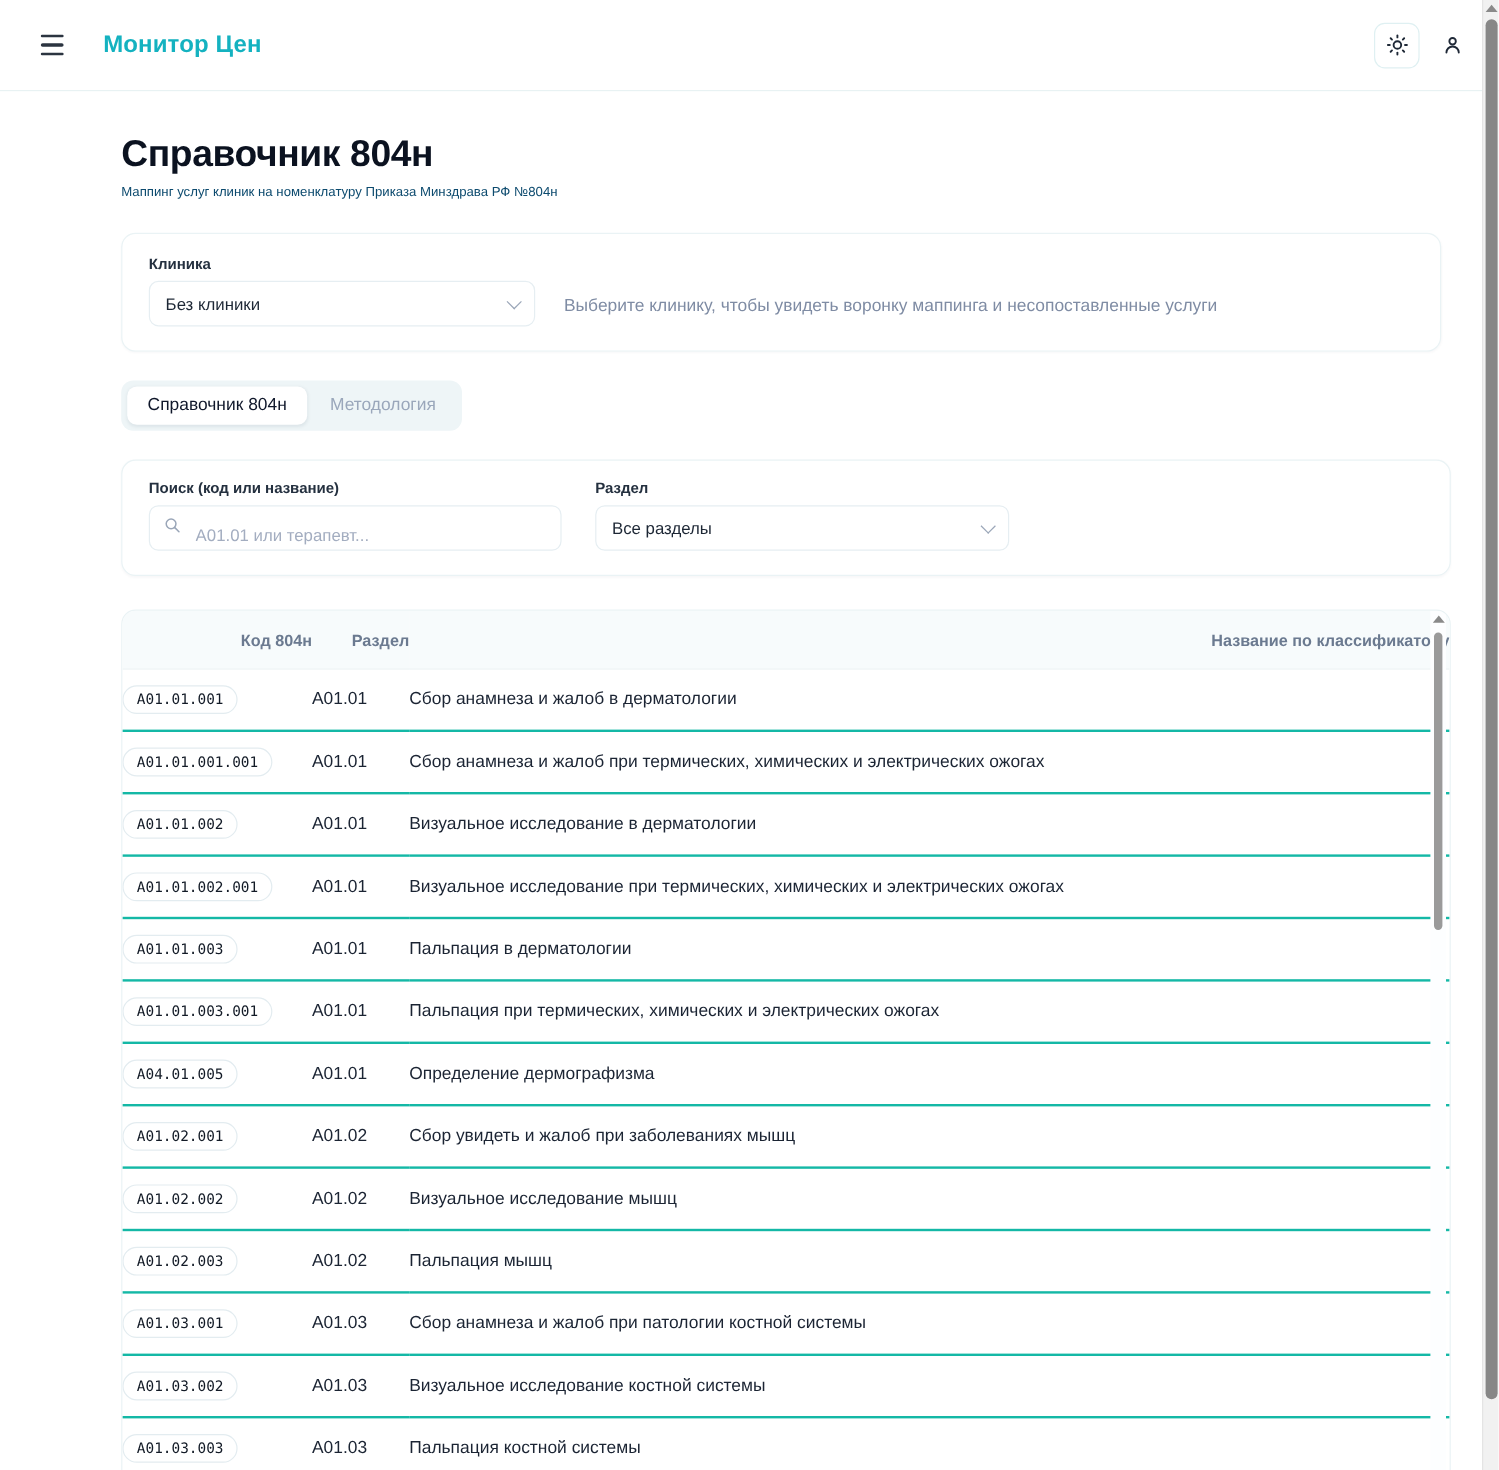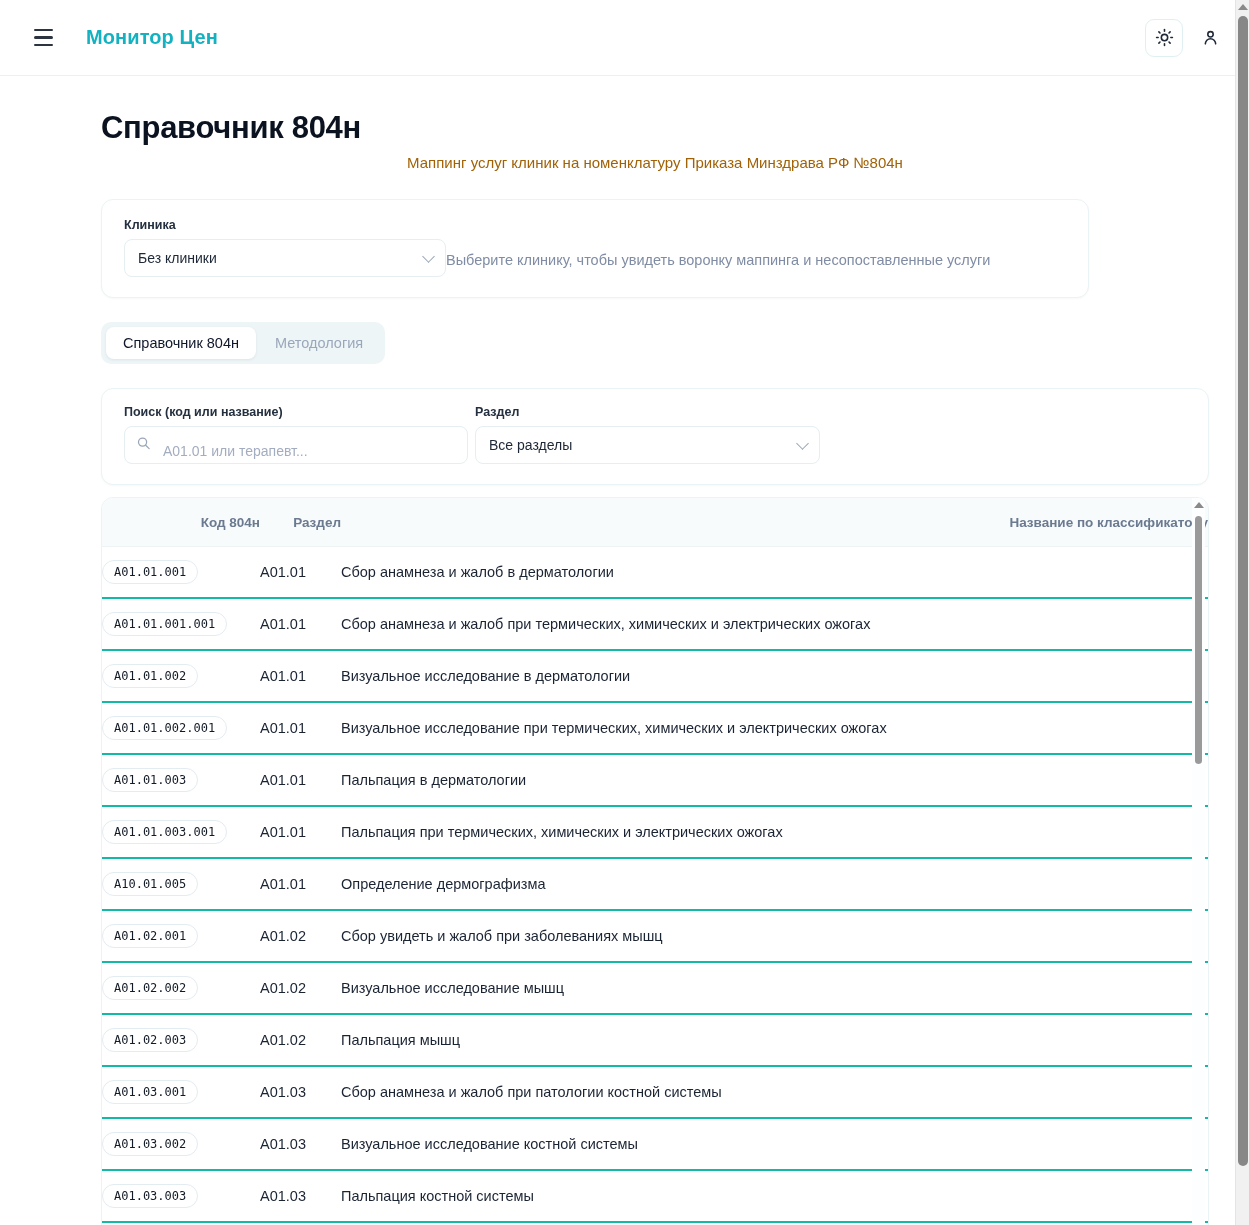--- a/index.html
+++ b/index.html
@@ -66,49 +66,49 @@
     padding: 34px 40px 0 101px;
   }
   .page-title {
     font-size: 31px;
     font-weight: 700;
     letter-spacing: -0.3px;
     margin: 0 0 8px 0;
     color: #0b1220;
   }
   .page-sub {
-    font-size: 15px;
-    color: #a16207;
+    font-size: 11px;
+    color: #0c4a6e;
     margin: 0 0 28px 0;
-    text-align: center;
   }
 
   
   .card {
     background: #ffffff;
     border: 1px solid #eaf3f5;
     border-radius: 12px;
     box-shadow: 0 1px 2px rgba(16,40,60,0.03);
   }
 
   .clinic-card {
-    width: 988px;
+    width: 1100px;
     padding: 18px 22px 20px 22px;
     margin-bottom: 24px;
   }
   .field-label {
     font-size: 12.5px;
     font-weight: 600;
     color: #24303f;
     margin-bottom: 7px;
     display: block;
   }
   .clinic-row {
     display: flex;
     align-items: flex-end;
+    gap: 24px;
   }
   .select-box {
     position: relative;
     width: 322px; height: 38px;
     border: 1px solid #e6eef2;
     border-radius: 8px;
     background: #ffffff;
     display: flex;
     align-items: center;
     padding: 0 34px 0 13px;
@@ -156,23 +156,23 @@
     background: #ffffff;
     color: #0f172a;
     box-shadow: 0 1px 3px rgba(16,40,60,0.08);
     font-weight: 500;
   }
 
   
   .search-card {
     width: 1108px;
     padding: 16px 22px 20px 22px;
-    margin-bottom: 12px;
+    margin-bottom: 28px;
     display: flex;
-    gap: 7px;
+    gap: 28px;
   }
   .search-col { width: 344px; }
   .section-col { width: 345px; }
   .input-wrap {
     position: relative;
     height: 38px;
   }
   .text-input {
     width: 100%; height: 38px;
     border: 1px solid #e6eef2;
@@ -412,21 +412,21 @@
                 <td class="c-code"><span class="code-badge">A01.01.003</span></td>
                 <td class="c-sect">A01.01</td>
                 <td class="c-name">Пальпация в дерматологии</td>
               </tr>
               <tr>
                 <td class="c-code"><span class="code-badge">A01.01.003.001</span></td>
                 <td class="c-sect">A01.01</td>
                 <td class="c-name">Пальпация при термических, химических и электрических ожогах</td>
               </tr>
               <tr>
-                <td class="c-code"><span class="code-badge">A10.01.005</span></td>
+                <td class="c-code"><span class="code-badge">A04.01.005</span></td>
                 <td class="c-sect">A01.01</td>
                 <td class="c-name">Определение дермографизма</td>
               </tr>
               <tr>
                 <td class="c-code"><span class="code-badge">A01.02.001</span></td>
                 <td class="c-sect">A01.02</td>
                 <td class="c-name">Сбор увидеть и жалоб при заболеваниях мышц</td>
               </tr>
               <tr>
                 <td class="c-code"><span class="code-badge">A01.02.002</span></td>

